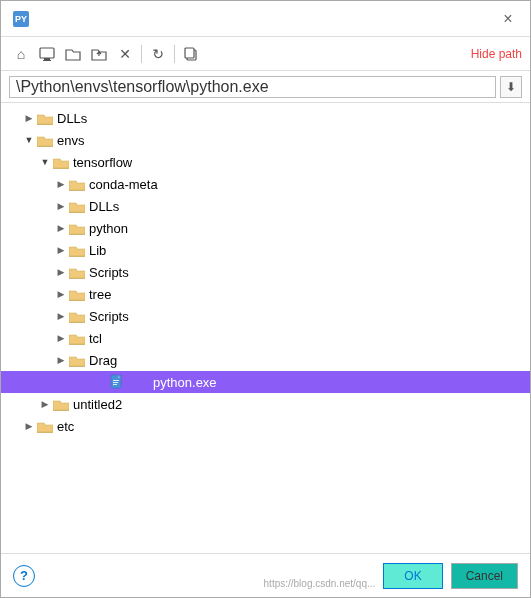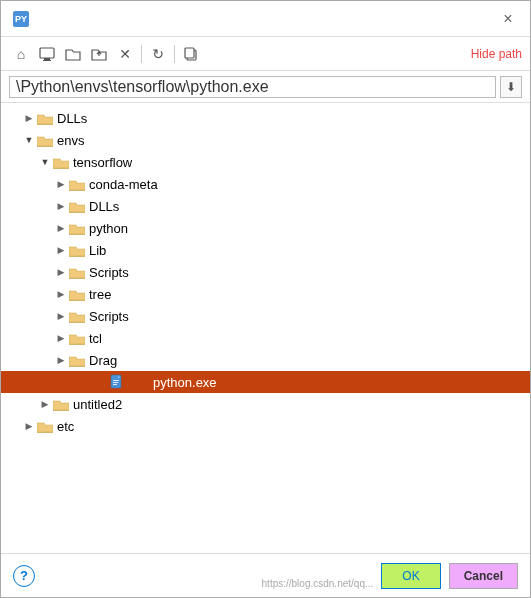--- a/index.html
+++ b/index.html
@@ -135,21 +135,21 @@
     .tree-item {
       display: flex;
       align-items: center;
       height: 22px;
       padding: 0 4px;
       cursor: pointer;
       user-select: none;
       white-space: nowrap;
     }
     .tree-item.selected {
-      background: #c2410c;
+      background: #8b5cf6;
       color: white;
       gap: 24px;
     }
     .chevron {
       width: 16px;
       height: 16px;
       display: flex;
       align-items: center;
       justify-content: center;
       font-size: 9px;
@@ -221,36 +221,35 @@
       display: flex;
       align-items: flex-end;
       gap: 8px;
     }
     .watermark {
       font-size: 10px;
       color: #aaa;
     }
     .ok-btn {
       padding: 4px 20px;
-      background: #bef264;
+      background: #5eead4;
       border: 1px solid #0078d4;
       color: #0078d4;
       cursor: pointer;
       font-size: 12px;
       height: 26px;
     }
     .cancel-btn {
       padding: 4px 14px;
-      background: #f0abfc;
+      background: #14b8a6;
       border: 1px solid #aaa;
       color: #333;
       cursor: pointer;
       font-size: 12px;
       height: 26px;
-      font-weight: bold;
     }
     
     .tree-container::-webkit-scrollbar { width: 8px; }
     .tree-container::-webkit-scrollbar-track { background: #f1f1f1; }
     .tree-container::-webkit-scrollbar-thumb { background: #c1c1c1; }
   </style>
 </head>
 <body>
 
 <div class="dialog">

